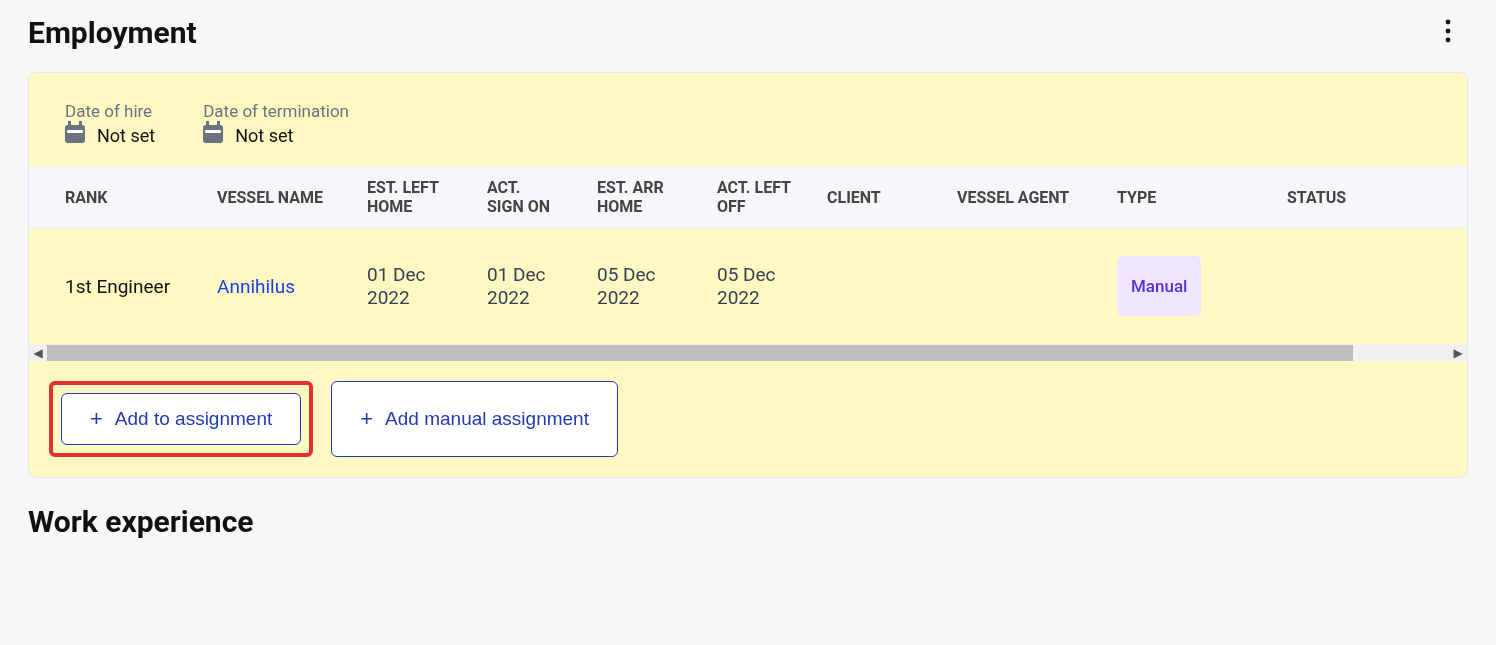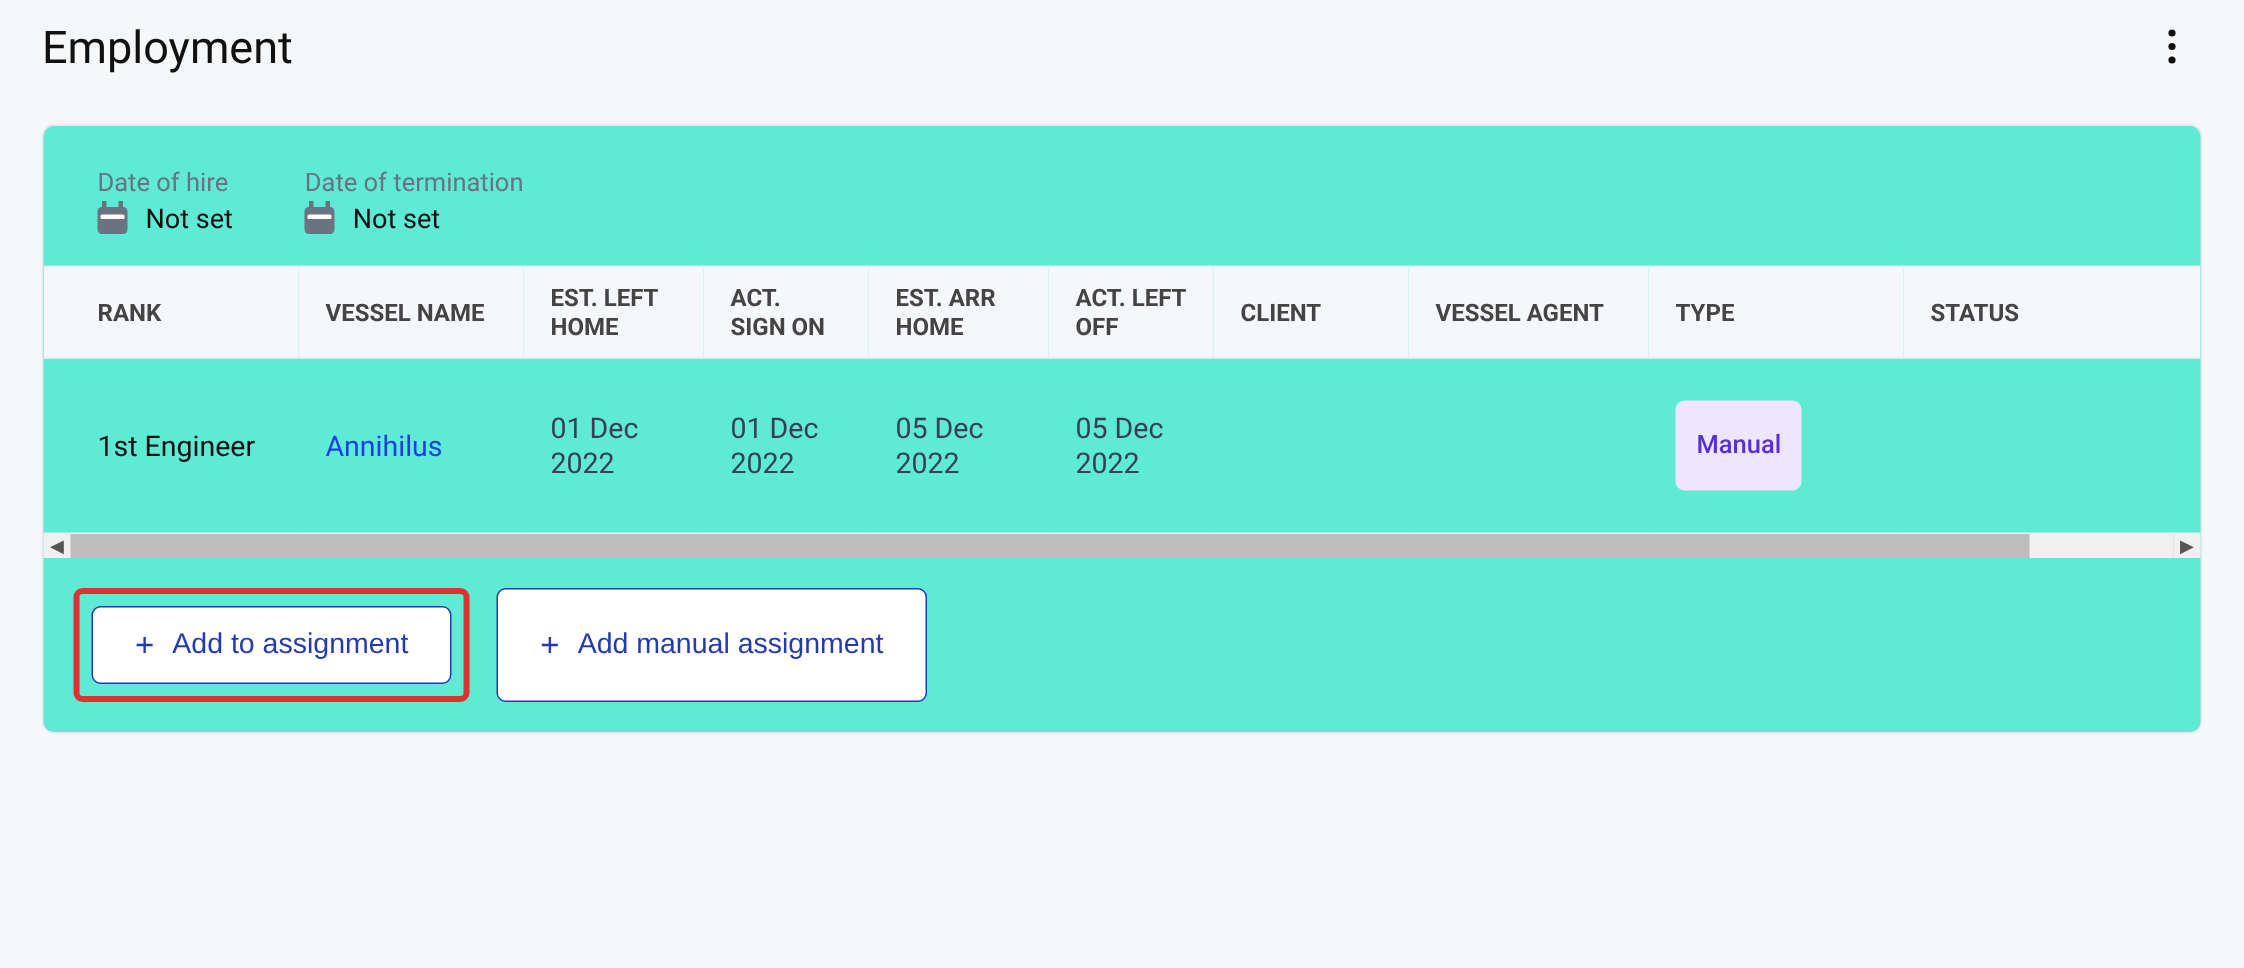--- a/index.html
+++ b/index.html
@@ -20,56 +20,56 @@
   }
   .section-header {
     display: flex;
     align-items: center;
     justify-content: space-between;
     padding-top: 12px;
     padding-bottom: 8px;
   }
   .section-title {
     font-size: 30px;
-    font-weight: 400;
+    font-weight: 700;
     color: #111;
     margin: 0;
   }
   .more-btn {
     width: 40px;
     height: 40px;
     display: flex;
     align-items: center;
     justify-content: center;
     border: none;
     background: transparent;
     cursor: pointer;
     border-radius: 4px;
   }
   .card {
-    background: #5eead4;
+    background: #fef9c3;
     border: 1px solid #e5e7eb;
     border-radius: 8px;
-    margin-top: 23px;
+    margin-top: 12px;
     box-shadow: 0 0 2px rgba(0,0,0,0.03);
     overflow: hidden;
   }
   .info-row {
     display: flex;
     gap: 48px;
     padding: 28px 36px 20px 36px;
   }
   .info-block .label {
     font-size: 17px;
     color: #6b7280;
     margin-bottom: 4px;
   }
   .info-block .value-row {
     display: flex;
-    align-items: center;
+    align-items: flex-start;
     gap: 12px;
     font-size: 18px;
     color: #111;
   }
   .cal-icon {
     width: 20px;
     height: 18px;
     display: inline-block;
     background: #6b7280;
     border-radius: 3px;
@@ -298,13 +298,14 @@
           </button>
         </div>
         <button class="btn-outline">
           <span class="plus">+</span>
           <span>Add manual assignment</span>
         </button>
       </div>
     </div>
   </div>
 
+  <h2 class="next-title">Work experience</h2>
 </div>
 
 </body></html>

